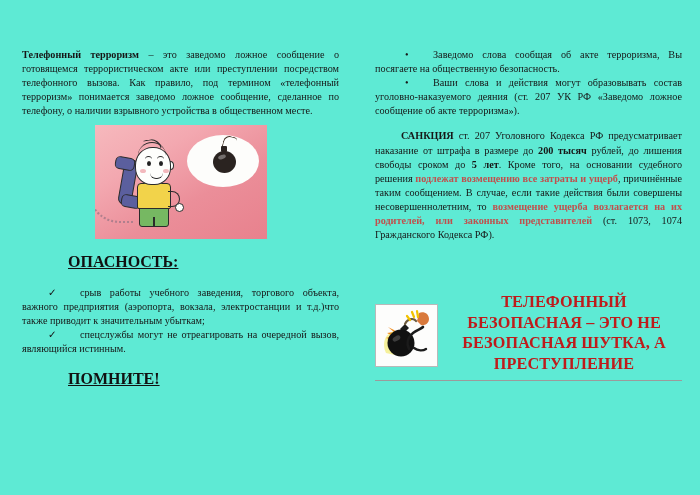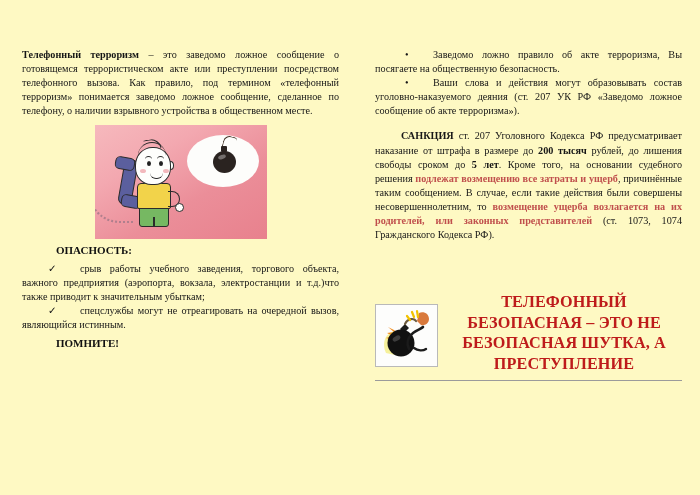--- a/index.html
+++ b/index.html
@@ -11,21 +11,21 @@
     width: 700px;
     height: 495px;
     overflow: hidden;
     font-family: "Liberation Serif", "DejaVu Serif", serif;
     color: #1a1a1a;
   }
   .page {
     position: relative;
     width: 700px;
     height: 495px;
-    background: #fef9c3;
+    background: #5eead4;
     box-sizing: border-box;
   }
   .columns {
     position: absolute;
     left: 0;
     top: 0;
     width: 700px;
     height: 495px;
     display: flex;
     box-sizing: border-box;
@@ -72,26 +72,27 @@
     display: inline-block;
     width: 58px;
     text-align: left;
     padding-left: 26px;
     box-sizing: border-box;
   }
   .bullet-para .bul.dot {
     padding-left: 30px;
   }
   .sub-heading {
-    margin: 4px;
+    margin: 16px;
     padding-left: 30px;
     font-weight: bold;
-    font-size: 11px;
+    font-size: 16px;
     line-height: 14.1px;
     color: #111;
+    text-decoration: underline;
   }
 
   
   .illus-wrap {
     margin: 7px 0 4px 0;
     display: flex;
     justify-content: center;
   }
   .illus {
     position: relative;
@@ -419,21 +420,21 @@
 
       <p class="bullet-para"><span class="bul">✓</span><span>спецслужбы могут не отреагировать на очередной вызов, являющийся истинным.</span></p>
 
       <p class="sub-heading">ПОМНИТЕ!</p>
     </div>
 
     <div class="col col-gap"></div>
 
     <div class="col col-right">
 
-      <p class="bullet-para"><span class="bul dot">•</span><span>Заведомо ложно правило об акте терроризма, Вы посягаете на общественную безопасность.</span></p>
+      <p class="bullet-para"><span class="bul dot">•</span><span>Заведомо слова сообщая об акте терроризма, Вы посягаете на общественную безопасность.</span></p>
 
       <p class="bullet-para"><span class="bul dot">•</span><span>Ваши слова и действия могут образовывать состав уголовно-наказуемого деяния (ст. 207 УК РФ «Заведомо ложное сообщение об акте терроризма»).</span></p>
 
       <div class="spacer-md"></div>
 
       <p class="body-text"><span style="padding-left:26px;display:inline-block;"></span><b class="bold">САНКЦИЯ</b><span> ст. 207 Уголовного Кодекса РФ предусматривает наказание от штрафа в размере до </span><b class="bold">200 тысяч</b><span> рублей, до лишения свободы сроком до </span><b class="bold">5 лет</b><span>. Кроме того, на основании судебного решения </span><b class="bold" style="color:#C0504D;">подлежат возмещению все затраты и ущерб</b><span>, причинённые таким сообщением. В случае, если такие действия были совершены несовершеннолетним, то </span><b class="bold" style="color:#C0504D;">возмещение ущерба возлагается на их родителей, или законных представителей</b><span> (ст. 1073, 1074 Гражданского Кодекса РФ).</span></p>
 
       <div class="banner-block">
         <div class="banner-row">
           <div class="bomb-icon-box">

